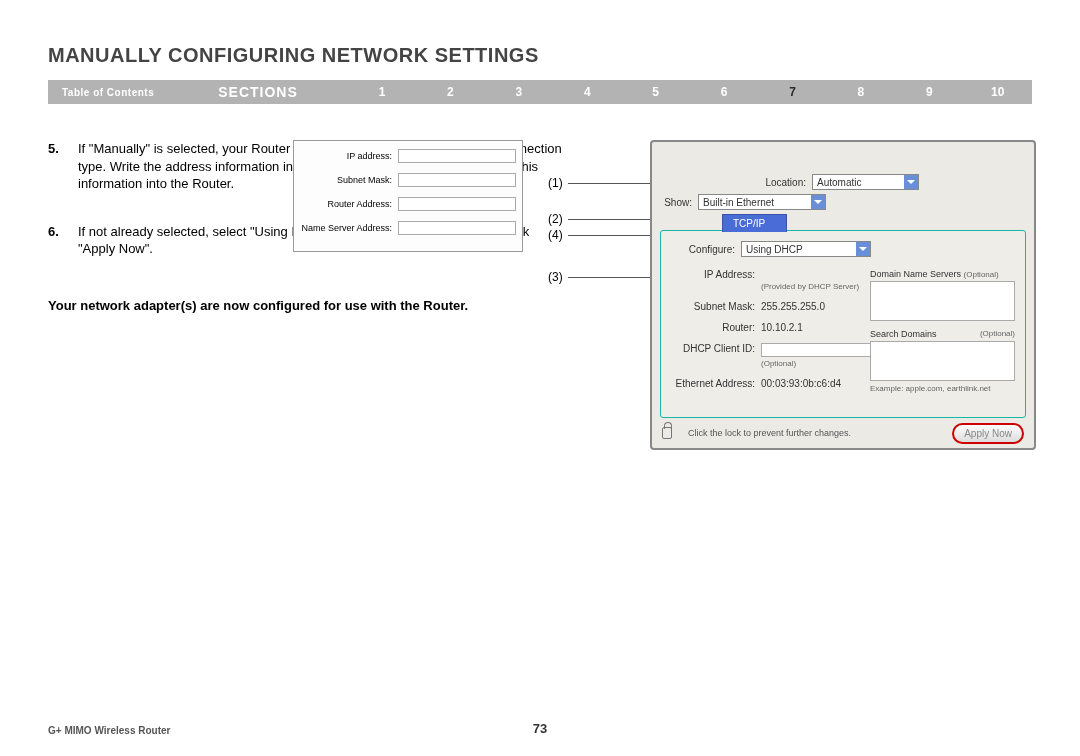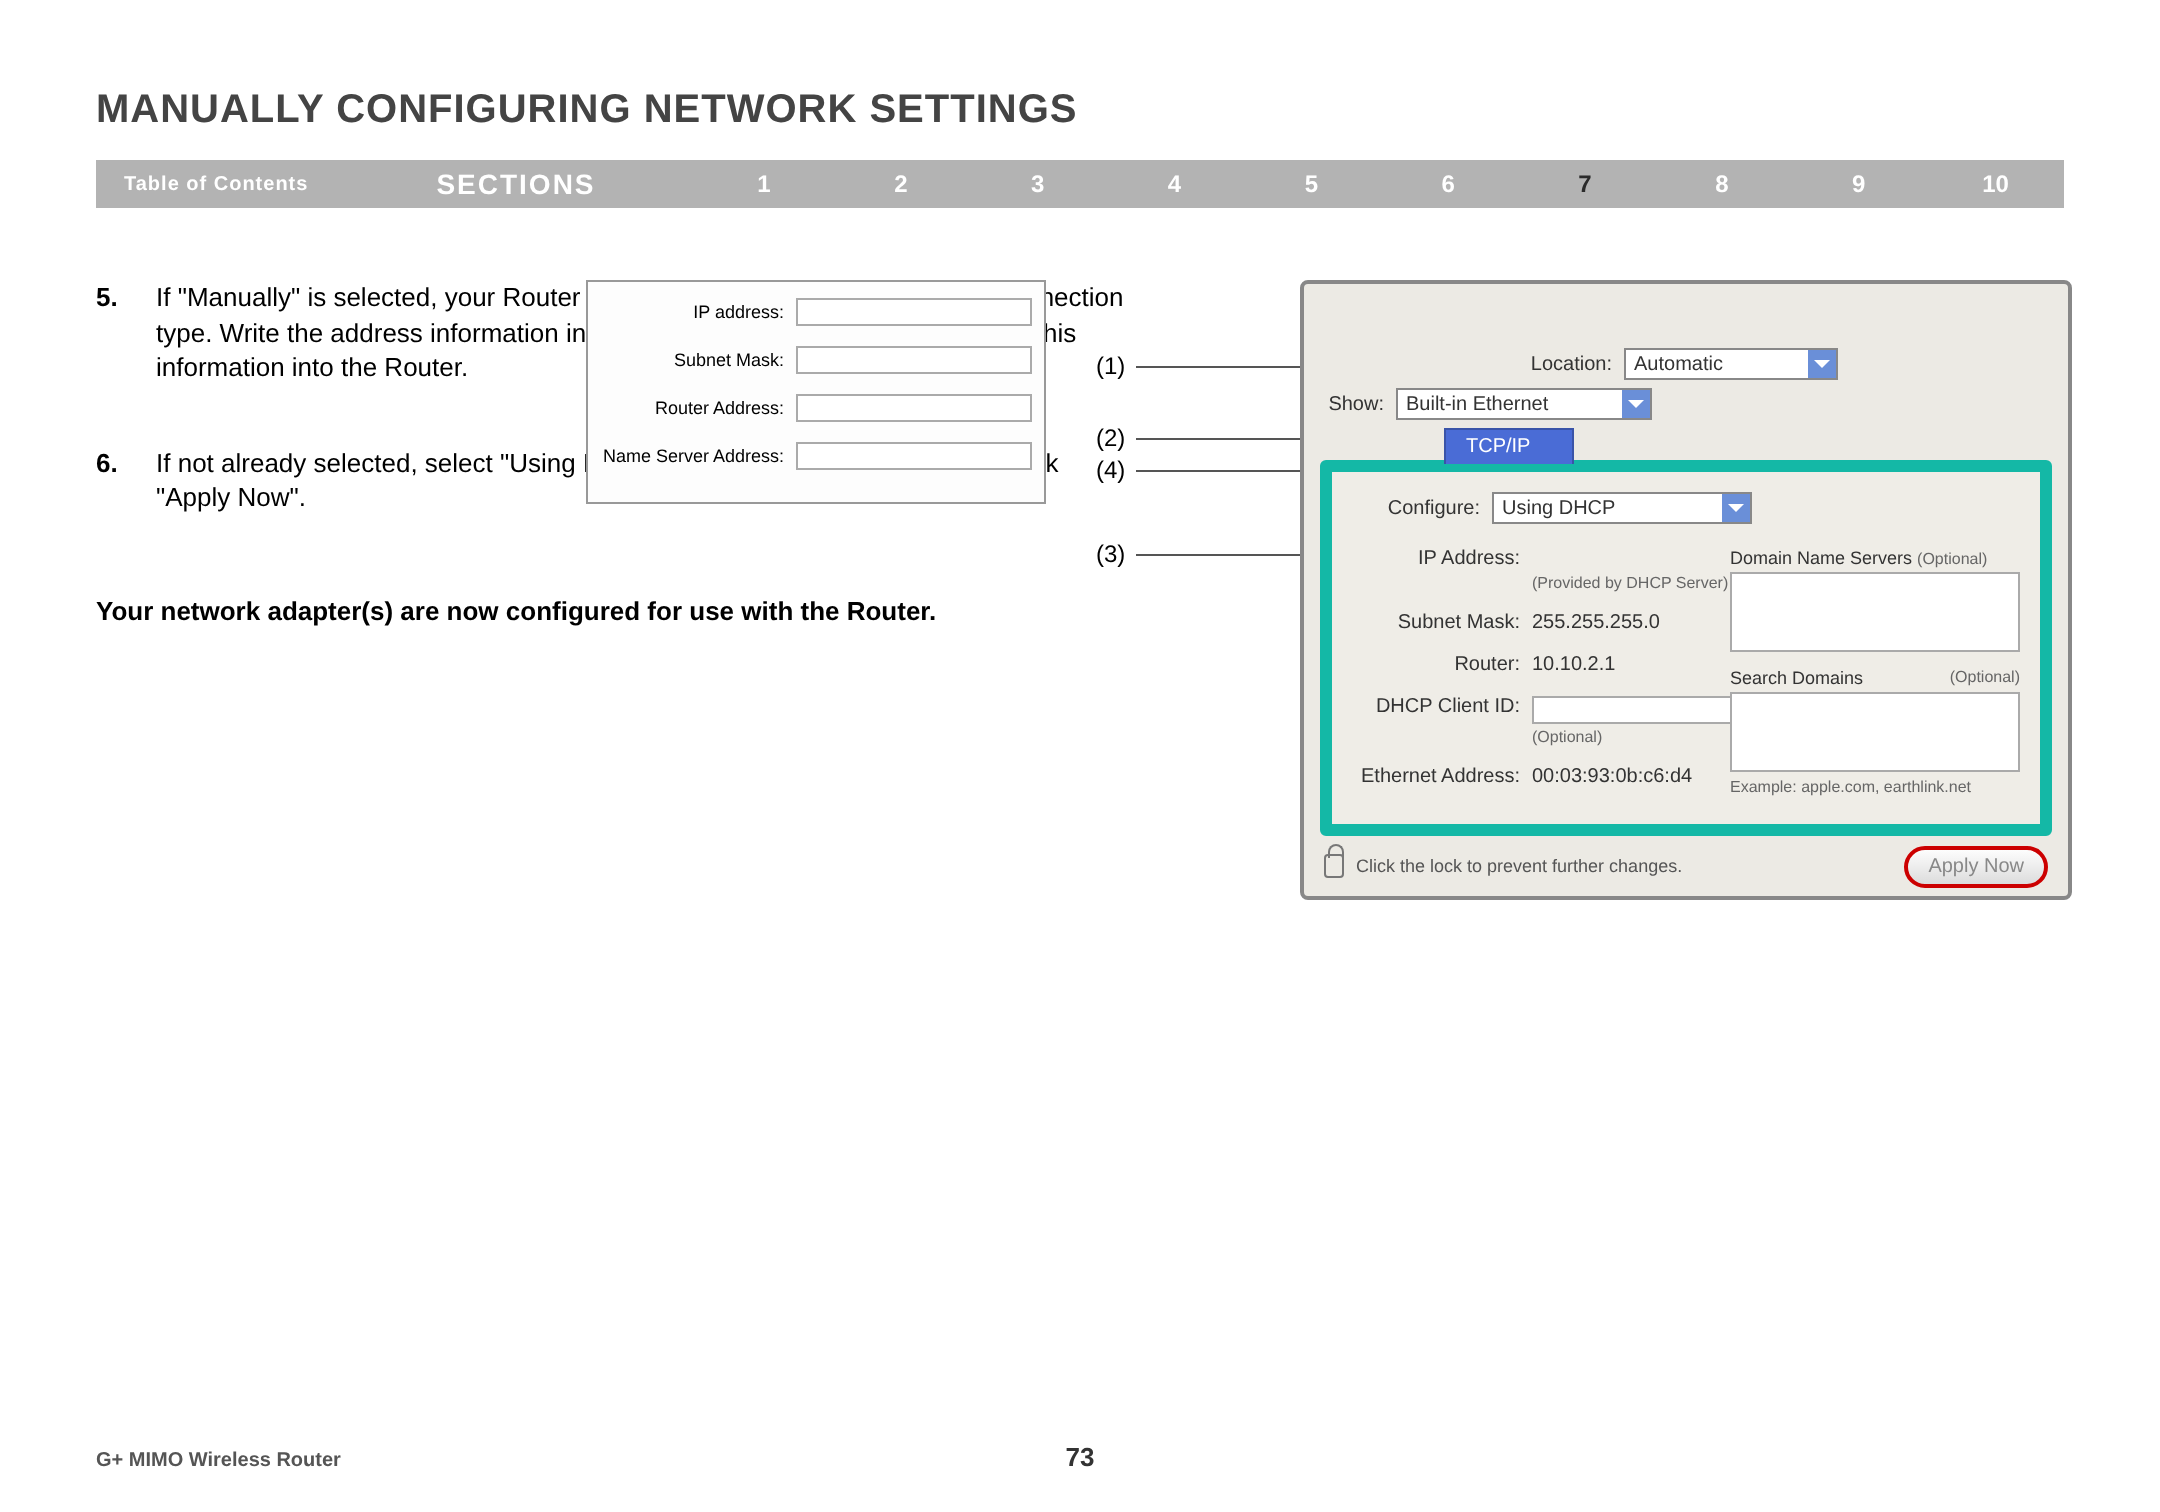--- a/index.html
+++ b/index.html
@@ -76,31 +76,31 @@
   .mac-lbl { text-align: right; padding-right: 6px; }
   .mac-select { background: #fff; border: 1px solid #888; height: 16px; display: flex; align-items: center; padding: 0 4px; position: relative; font-size: 10px; }
   .sel-arrow { position: absolute; right: 0; top: 0; bottom: 0; width: 14px;
     background: #6a8fd8; display: flex; align-items: center; justify-content: center;
   }
   .sel-arrow::after { content: ""; border: 4px solid transparent; border-top-color: #fff; margin-top: 3px; }
   .tabs { position: absolute; top: 72px; left: 70px; display: flex; flex-direction: column; }
   .tab { font-size: 10px; padding: 3px 10px; background: #e2e0d8; border: 1px solid #999; border-bottom: none; margin-right: -1px; }
   .tab.active { background: #4a6cd6; color: #fff; border-color: #3a54a8; z-index: 2; position: relative; }
   .tab-panel { position: absolute; top: 88px; left: 8px; right: 8px; bottom: 30px;
-    border: 6px solid #14b8a6; background: #efede7; border-radius: 3px; }
+    border: 1px solid #14b8a6; background: #efede7; border-radius: 3px; }
   .cfg-row { position: absolute; top: 10px; left: 20px; display: flex; align-items: center; }
   .net-grid { position: absolute; top: 38px; left: 10px; right: 10px; font-size: 10px; }
   .net-grid .nrow { display: flex; margin-bottom: 10px; }
   .nlabel { width: 90px; text-align: right; padding-right: 6px; }
   .nval { width: 110px; }
   .subtext { font-size: 8px; color: #666; }
   .right-pane { position: absolute; top: 38px; right: 10px; width: 145px; font-size: 9px; }
   .textarea { border: 1px solid #aaa; background: #fff; height: 40px; margin-top: 2px; }
   .mac-footer { position: absolute; bottom: 4px; left: 10px; right: 10px; height: 22px;
-    display: flex; align-items: center; font-size: 9px; color: #555; }
+    display: flex; align-items: center; font-size: 9px; color: #555; gap: 10px; }
   .lock-icon { width: 10px; height: 12px; border: 1px solid #777; border-radius: 2px; margin-right: 6px; position: relative; }
   .lock-icon::before { content:""; position:absolute; top:-6px; left:1px; width:6px; height:6px; border:1px solid #777; border-bottom:none; border-radius: 4px 4px 0 0; }
   .apply-btn { margin-left: auto; padding: 3px 10px;
     border: 2px solid #c00; border-radius: 14px;
     background: linear-gradient(#fdfdfd,#dcdcdc); color: #888; font-size: 10px; }
   .footer { position: absolute; bottom: 20px; left: 48px; right: 48px;
     display: flex; align-items: flex-end; font-size: 10px; font-weight: bold; color: #555; }
   .page-num { position: absolute; left: 50%; transform: translateX(-50%); font-size: 13px; color: #333; }
 </style>
 </head>

